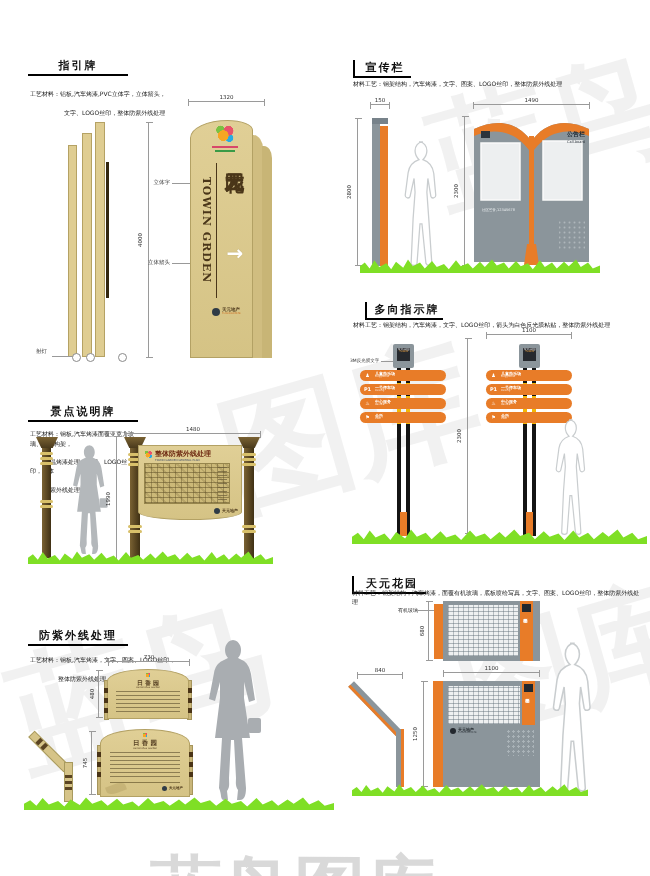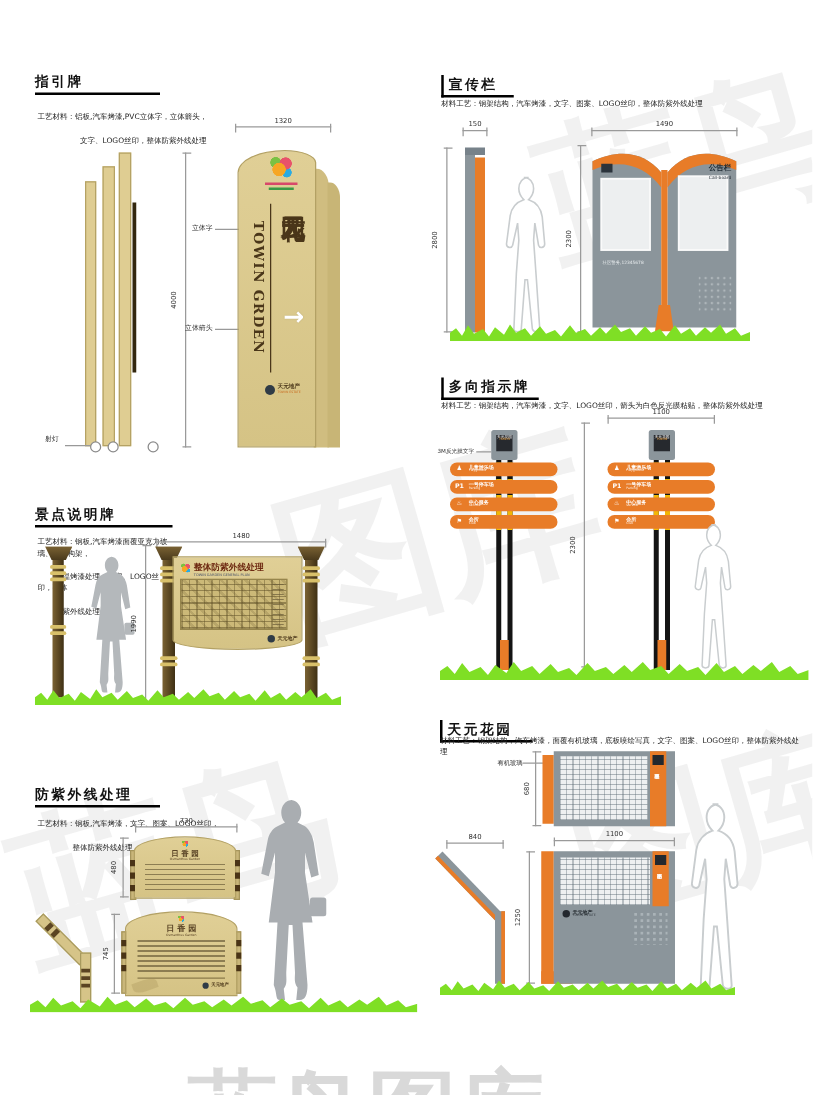--- a/index.html
+++ b/index.html
@@ -1,19 +1,19 @@
 <!DOCTYPE html>
 <html><head>
 <meta charset="utf-8">
 <style>
   html,body{margin:0;padding:0;}
   .page{position:relative;width:650px;height:876px;background:#fff;overflow:hidden;
         font-family:"DejaVu Sans","Liberation Sans",sans-serif;color:#111;}
   .abs{position:absolute;}
-  .sec-title{font-size:11px;font-weight:bold;letter-spacing:2px;border-bottom:2px solid #000;padding-bottom:1px;}
+  .sec-title{font-size:11px;font-weight:bold;letter-spacing:2px;border-bottom:2px solid #000;padding-bottom:1px;text-align:center;}
   .sec-title.bar{border-left:2px solid #000;padding-left:4px;}
   .desc{font-size:6px;line-height:1.55;color:#222;white-space:pre-line;}
   .lbl{font-size:5.5px;color:#333;white-space:nowrap;}
   .leader{position:absolute;background:#999;height:1px;}
   .dimh{position:absolute;border-top:1px solid #9a9a9a;}
   .dimh i{position:absolute;top:-3px;width:1px;height:7px;background:#9a9a9a;}
   .dimh i.l{left:0;} .dimh i.r{right:0;}
   .dimh span{position:absolute;left:0;right:0;top:-8px;text-align:center;font-size:5.5px;color:#333;font-style:normal;}
   .dimv{position:absolute;border-left:1px solid #9a9a9a;}
   .dimv i{position:absolute;left:-3px;height:1px;width:7px;background:#9a9a9a;}
@@ -155,21 +155,21 @@
     <rect x="8" y="27" width="39" height="57" fill="#edeff0" stroke="#fafafa" stroke-width="1.5"></rect>
     <rect x="70" y="25" width="39" height="59" fill="#edeff0" stroke="#fafafa" stroke-width="1.5"></rect>
     <rect x="8" y="15" width="9" height="7" fill="#2b333b"></rect>
     <text x="112" y="20" text-anchor="end" font-size="6" font-weight="bold" fill="#1e2a33">公告栏</text>
     <text x="112" y="27" text-anchor="end" font-size="3.5" fill="#2b333b">Call-board</text>
     <text x="9" y="95" font-size="3.5" fill="#e8ecee">社区警务,12345678</text>
     <rect x="86" y="104" width="26" height="30" fill="url(#dots2)"></rect>
   </svg>
   <div class="grass" style="left:360px;top:258px;width:240px;height:15px;"></div>
 
-  <div class="abs sec-title bar" style="left:353px;top:302px;width:72px;">多向指示牌</div>
+  <div class="abs sec-title bar" style="left:365px;top:302px;width:72px;">多向指示牌</div>
   <div class="abs desc" style="left:353px;top:320px;width:285px;">材料工艺：钢架结构，汽车烤漆，文字、LOGO丝印，箭头为白色反光膜粘贴，整体防紫外线处理</div>
 
   <div class="dimh" style="left:486px;top:334px;width:86px;">
       <i class="l"></i>
       <i class="r"></i>
       <span>1100</span>
     </div>
   <div class="dimv" style="left:467px;top:338px;height:196px;">
       <i class="t"></i>
       <i class="b"></i>

